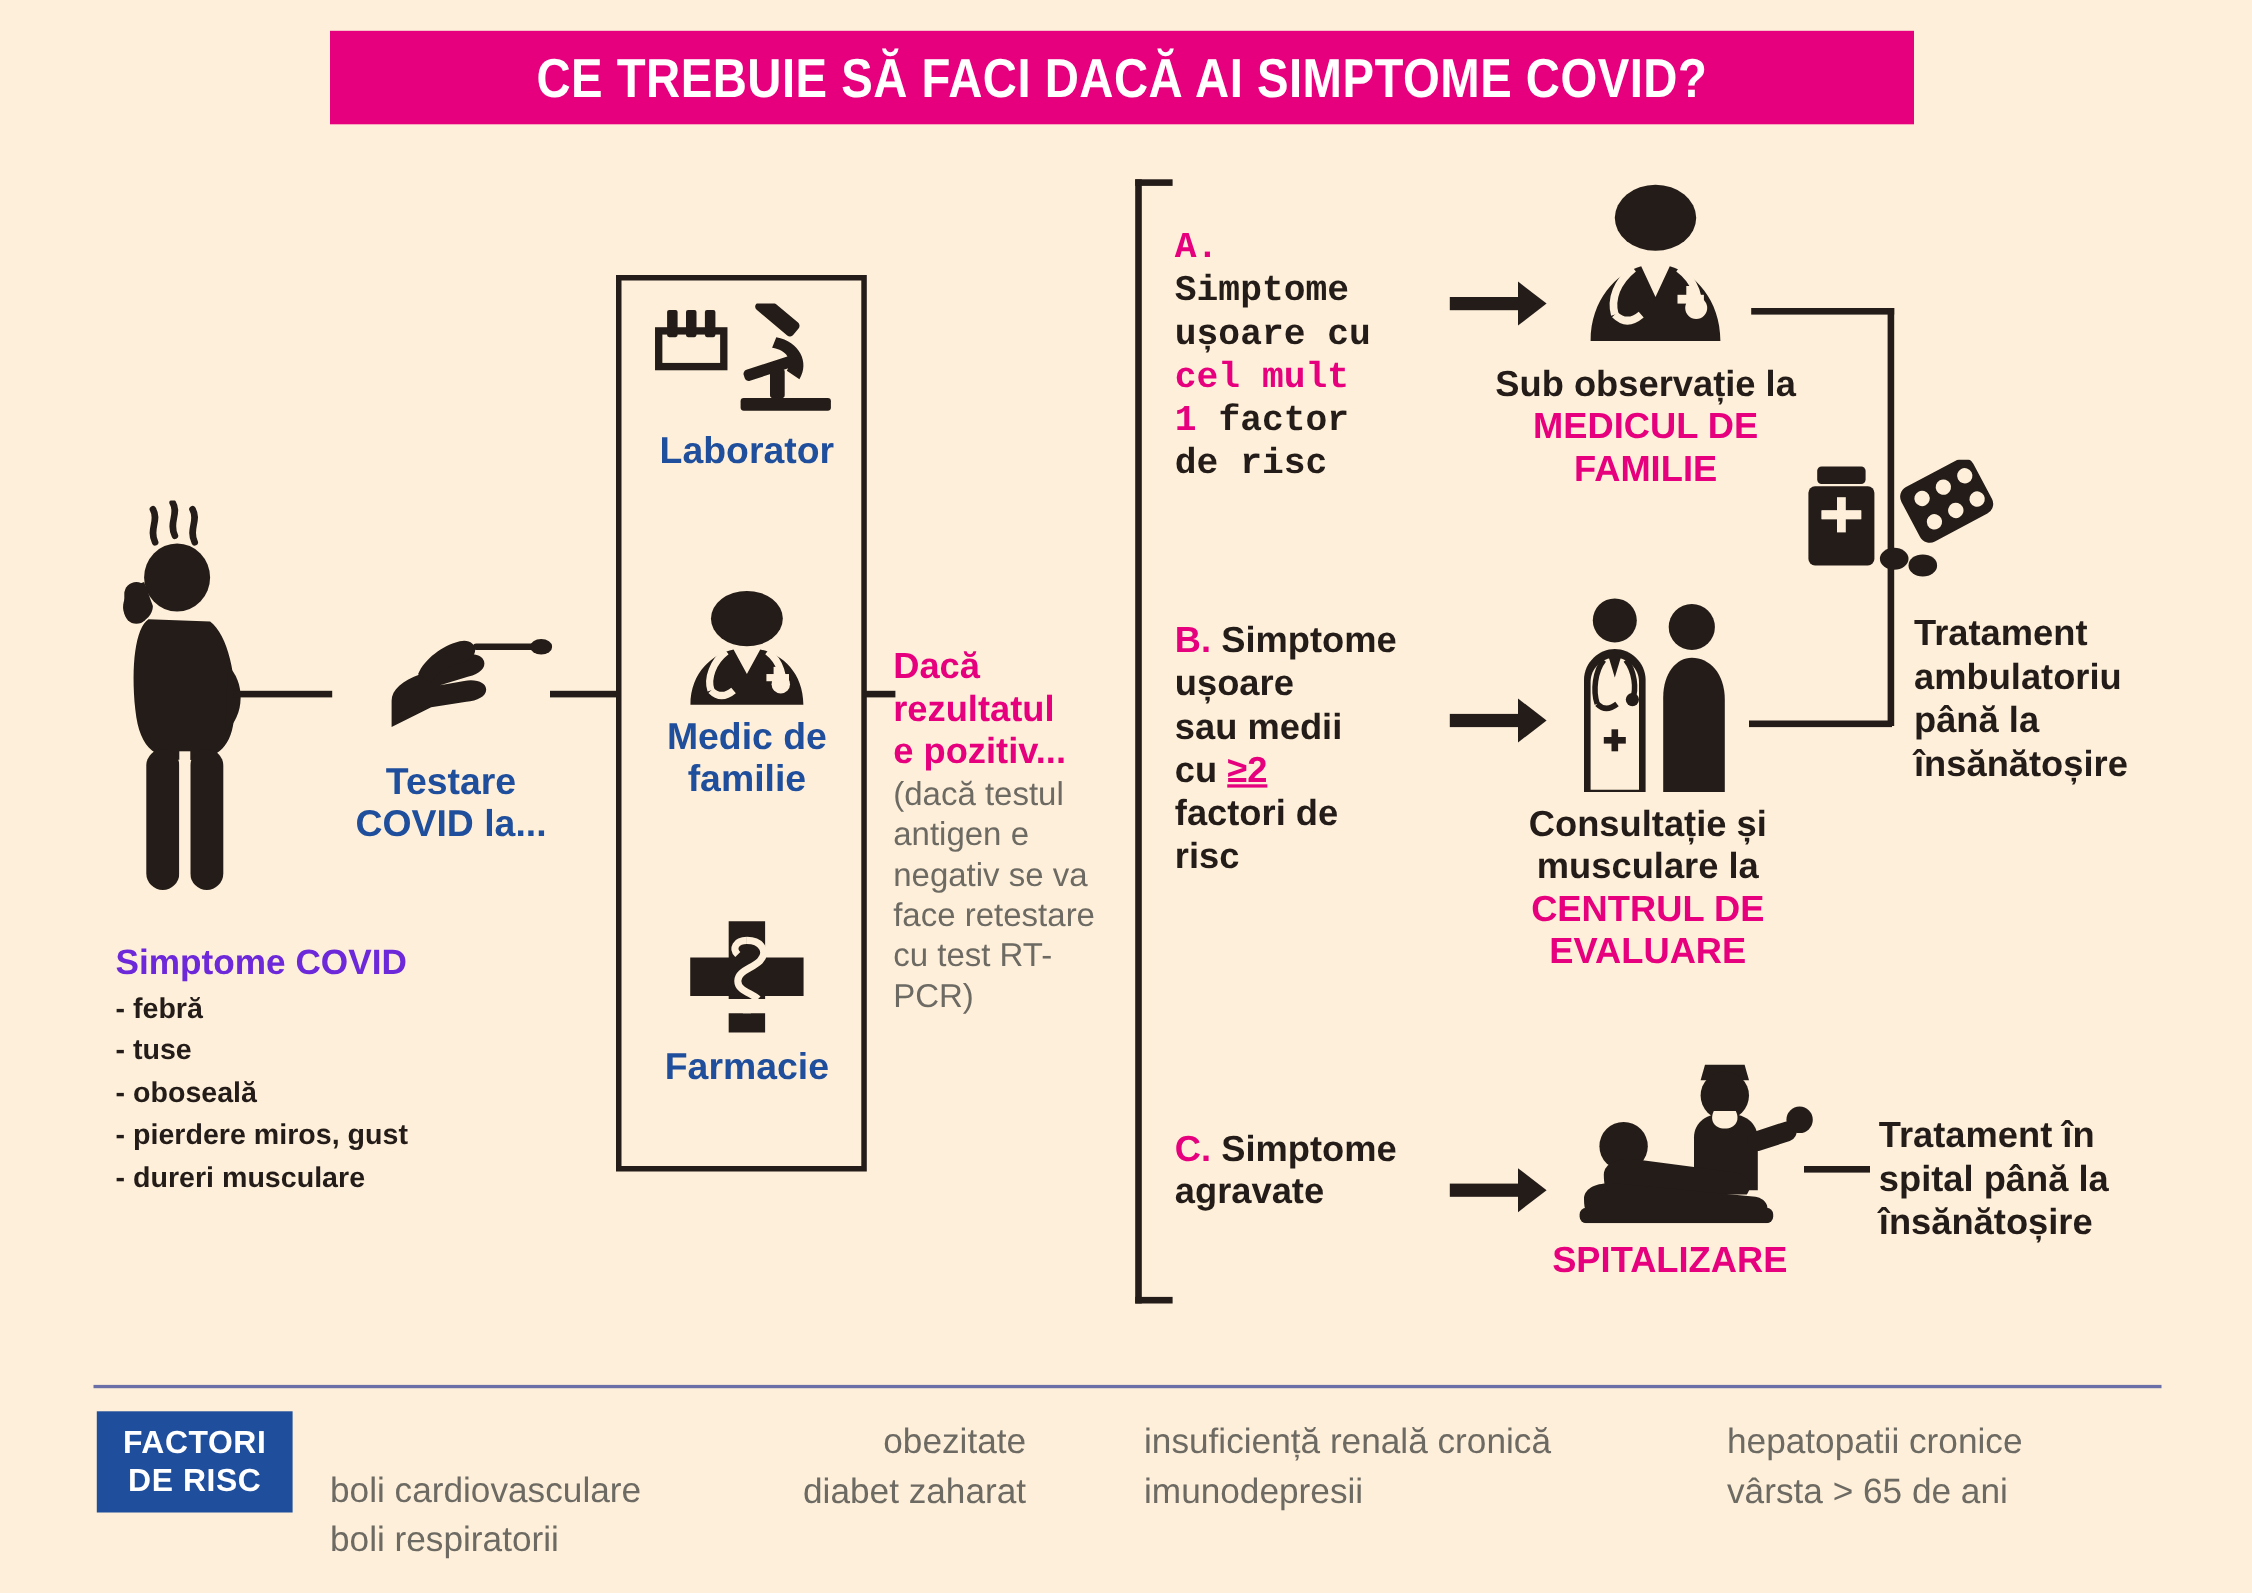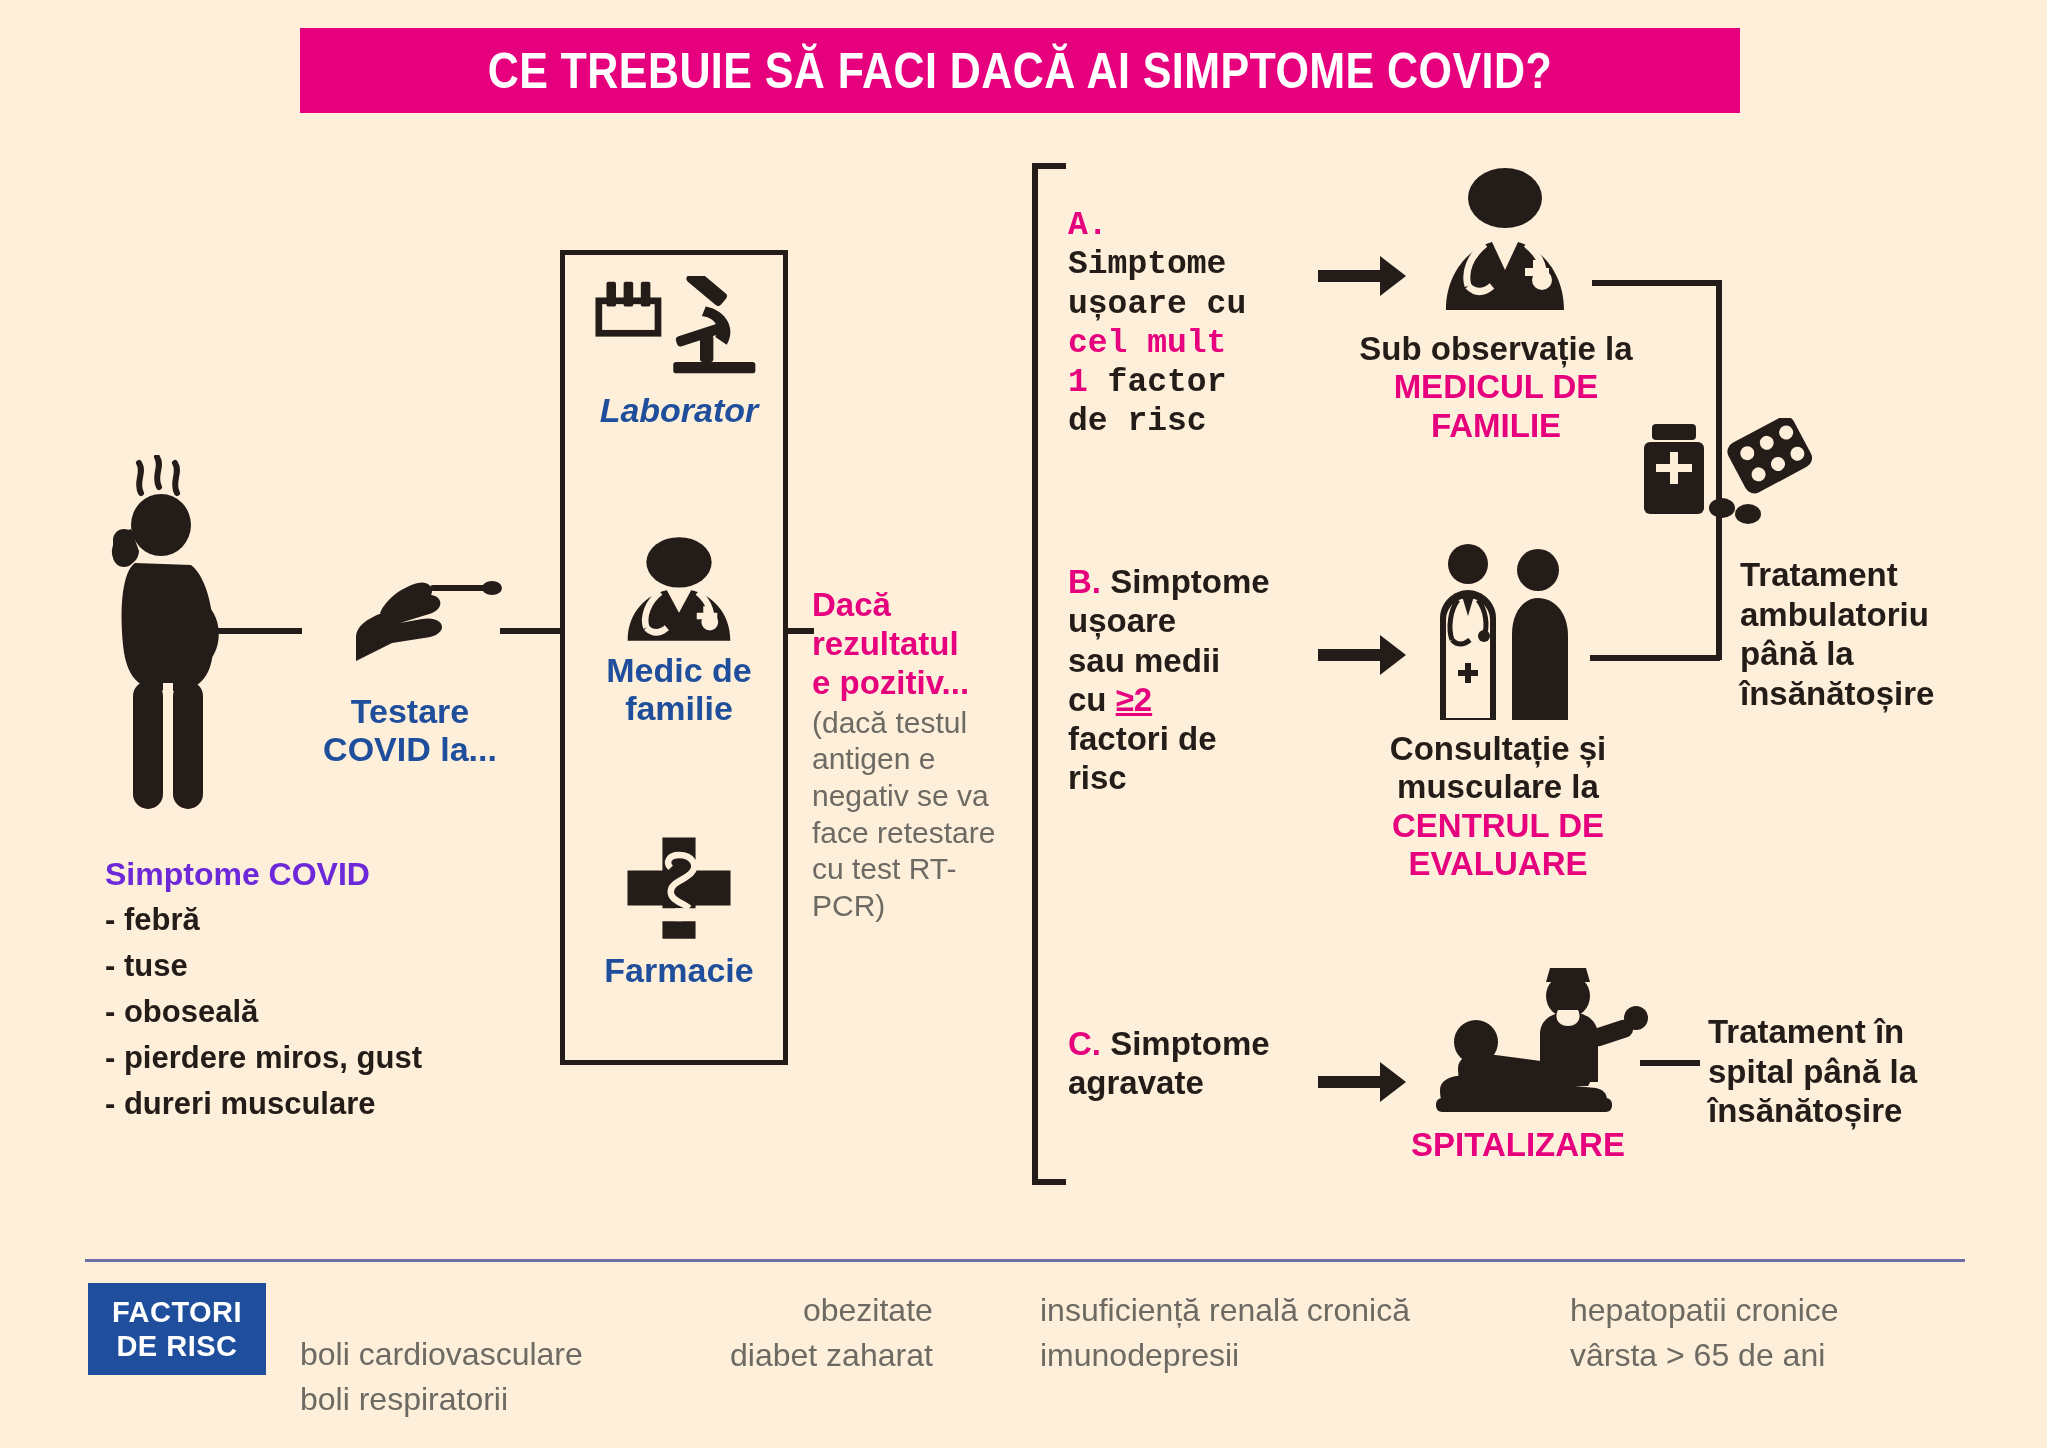--- a/index.html
+++ b/index.html
@@ -31,34 +31,34 @@
     font-family:"Liberation Sans", sans-serif;
   }
   .magenta{color:#e6007e;}
 
   .lbl-blue{
     color:#1f4e9c;font-weight:bold;font-size:34px;line-height:1.12;text-align:center;
   }
 
   
   #symptoms-title{left:105px;top:856px;font-size:32px;font-weight:bold;color:#6d28d9;}
-  #symptoms-list{left:105px;top:897px;font-size:31px;font-weight:bold;color:#241c18;line-height:1.48;}
+  #symptoms-list{left:105px;top:897px;font-size:26px;font-weight:bold;color:#241c18;line-height:1.48;}
   #symptoms-list div{white-space:nowrap;}
 
   
   #testing-label{left:305px;top:692px;width:210px;}
 
   
   #facility-box{
     left:560px;top:250px;width:228px;height:815px;
     border:5px solid #241c18;
     box-sizing:border-box;
   }
   .fac-item{position:absolute;width:228px;text-align:center;}
-  #fac-lab{top:12px;font-style:italic;}
+  #fac-lab{top:12px;}
   #fac-doc{top:272px;}
   #fac-pharm{top:572px;}
   .fac-icon{height:122px;display:flex;align-items:center;justify-content:center;}
   .fac-label{margin-top:2px;}
 
   
   .hline{background:#241c18;height:6px;position:absolute;}
   .vline{background:#241c18;width:6px;position:absolute;}
 
   

